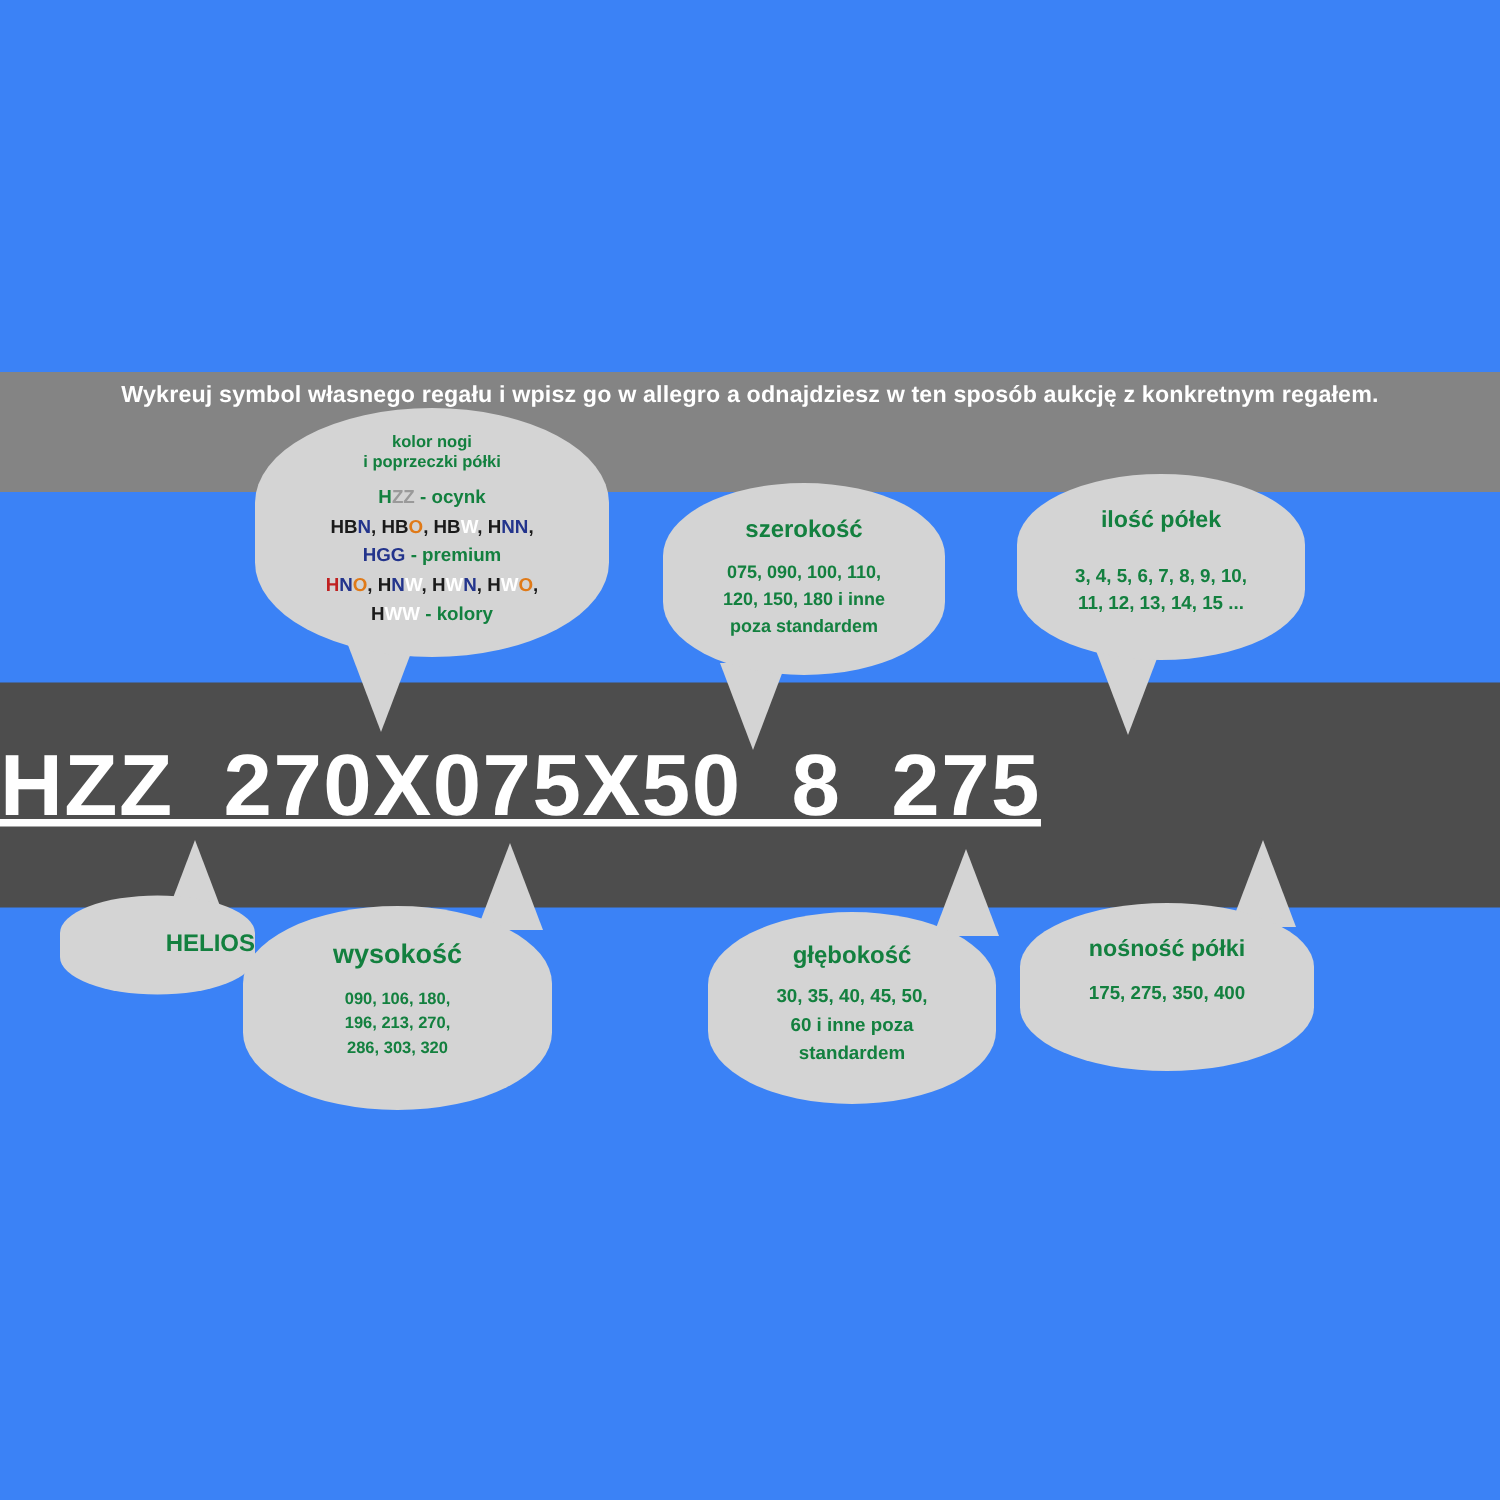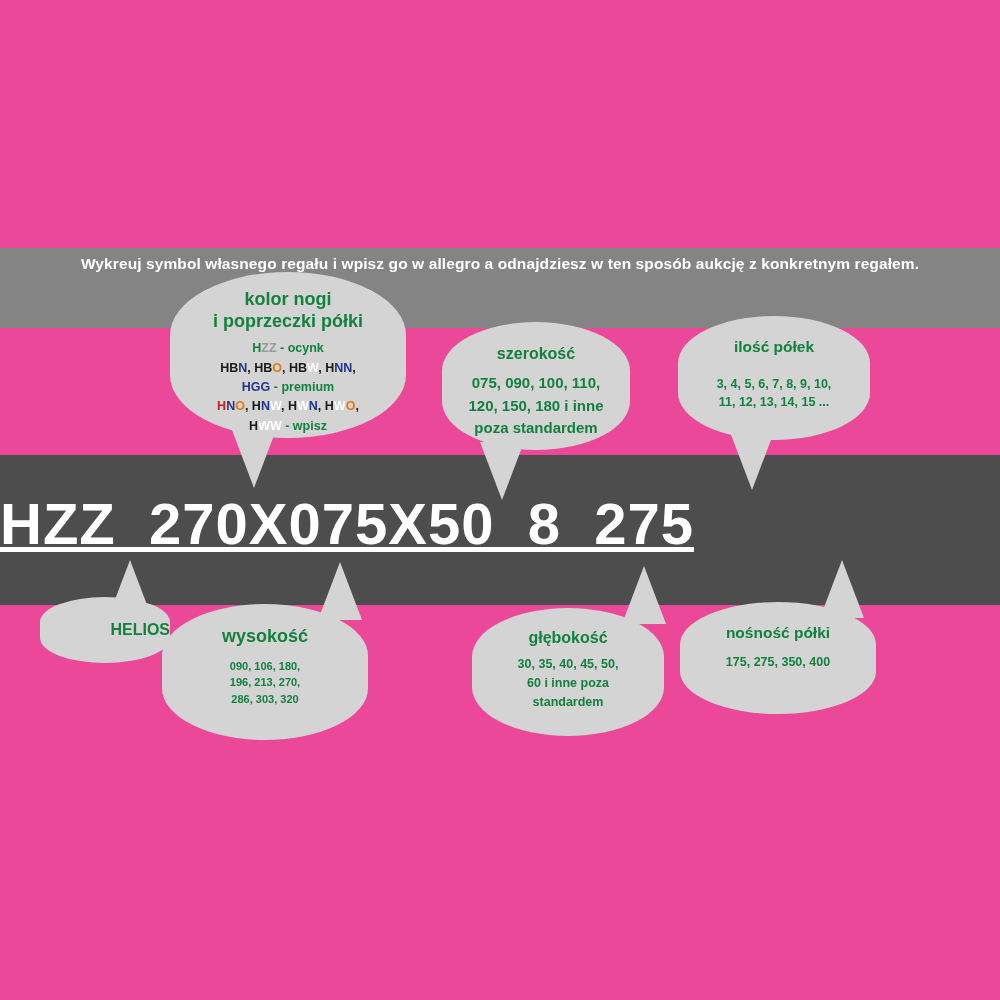--- a/index.html
+++ b/index.html
@@ -13,21 +13,21 @@
     font-family: "Liberation Sans", sans-serif;
     position: relative;
     overflow: hidden;
   }
   #stage {
     position: absolute;
     left: 0;
     top: 0;
     width: 1000px;
     height: 1000px;
-    background: #ec4899;
+    background: #3b82f6;
   }
   
   .band {
     position: absolute;
     left: 0;
     width: 1000px;
   }
   .band-light {
     background: #848484;
   }
@@ -100,29 +100,29 @@
     border-left: 22px solid transparent;
     border-right: 22px solid transparent;
     border-bottom: 58px solid #d4d4d4;
   }
 
   
   #bubble-kolor {
     left: 170px; top: 272px; width: 236px; height: 166px;
     padding-top: 17px;
   }
-  #bubble-kolor .b-title { font-size: 18px; }
+  #bubble-kolor .b-title { font-size: 11px; }
   #bubble-kolor .b-body  { font-size: 12.5px; margin-top: 7px; line-height: 1.55; }
 
   #bubble-szer {
     left: 442px; top: 322px; width: 188px; height: 128px;
     padding-top: 22px;
   }
   #bubble-szer .b-title { font-size: 16px; }
-  #bubble-szer .b-body  { font-size: 15px; margin-top: 9px; }
+  #bubble-szer .b-body  { font-size: 12px; margin-top: 9px; }
 
   #bubble-ilosc {
     left: 678px; top: 316px; width: 192px; height: 124px;
     padding-top: 22px;
   }
   #bubble-ilosc .b-title { font-size: 15.5px; }
   #bubble-ilosc .b-body  { font-size: 12.5px; margin-top: 18px; }
 
   #bubble-helios {
     left: 40px; top: 597px; width: 130px; height: 66px;
@@ -193,21 +193,21 @@
   <div class="bubble" id="bubble-kolor">
     <div class="b-title">
       <span>kolor nogi</span><br>
       <span>i poprzeczki półki</span>
     </div>
     <div class="b-body">
       <div class="nowrap"><span class="c-green">H</span><span class="c-grey">ZZ</span><span class="c-green"> - ocynk</span></div>
       <div class="nowrap"><span class="c-black">HB</span><span class="c-navy">N</span><span class="c-black">, HB</span><span class="c-orange">O</span><span class="c-black">, HB</span><span class="c-white">W</span><span class="c-black">, H</span><span class="c-navy">NN</span><span class="c-black">,</span></div>
       <div class="nowrap"><span class="c-navy">HGG</span><span class="c-green"> - premium</span></div>
       <div class="nowrap"><span class="c-red">H</span><span class="c-navy">N</span><span class="c-orange">O</span><span class="c-black">, H</span><span class="c-navy">N</span><span class="c-white">W</span><span class="c-black">, H</span><span class="c-white">W</span><span class="c-navy">N</span><span class="c-black">, H</span><span class="c-white">W</span><span class="c-orange">O</span><span class="c-black">,</span></div>
-      <div class="nowrap"><span class="c-black">H</span><span class="c-white">WW</span><span class="c-green"> - wpisz</span></div>
+      <div class="nowrap"><span class="c-black">H</span><span class="c-white">WW</span><span class="c-green"> - kolory</span></div>
     </div>
   </div>
 
   <div class="bubble" id="bubble-szer">
     <div class="b-title">szerokość</div>
     <div class="b-body">
       <div>075, 090, 100, 110,</div>
       <div>120, 150, 180  i inne</div>
       <div>poza standardem</div>
     </div>

